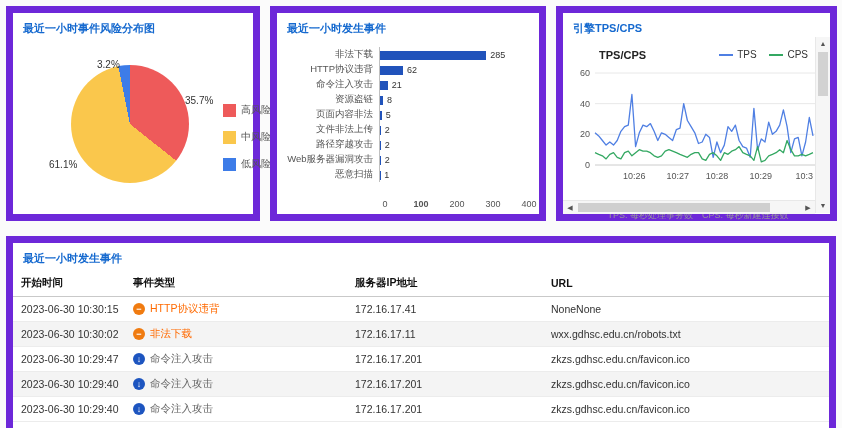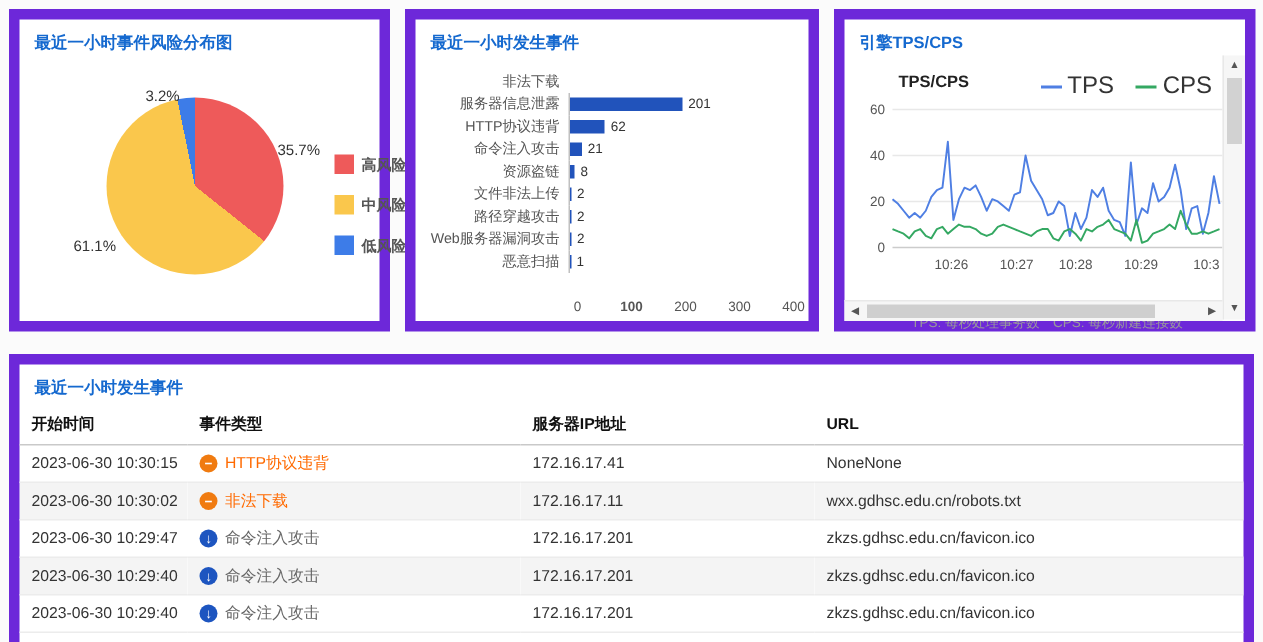--- a/index.html
+++ b/index.html
@@ -30,37 +30,37 @@
   
   #pie-circle {
     position:absolute; left:58px; top:52px;
     width:118px; height:118px; border-radius:50%;
   }
   .pie-label { position:absolute; font-size:10px; color:#333; }
   #pie-label-0 { left:172px; top:82px; }
   #pie-label-1 { left:36px;  top:146px; }
   #pie-label-2 { left:84px;  top:46px; }
   .pie-legend { position:absolute; left:210px; top:90px; }
-  .pie-legend .legend-item { display:flex; margin-bottom:13px;font-weight:bold; }
+  .pie-legend .legend-item { display:flex; align-items:center; margin-bottom:13px; }
   .pie-legend .sw { width:13px; height:13px; margin-right:5px; flex:0 0 auto; }
   .pie-legend .lbl { font-size:10px; color:#555; white-space:nowrap; }
 
   
   #bar-rows { position:absolute; left:8px; right:10px; top:34px; }
   .bar-row { display:flex; align-items:center; height:15px; }
   .bar-label { width:94px; text-align:right; padding-right:6px; font-size:9.5px; color:#555; white-space:nowrap; overflow:hidden; }
   .bar-track { flex:1; border-left:1px solid #c0c0c0; height:15px; line-height:15px; white-space:nowrap; }
   .bar-fill { display:inline-block; height:9px; vertical-align:middle; }
   .bar-val { display:inline-block; font-size:9px; color:#333; margin-left:4px; vertical-align:middle; }
   #bar-axis { position:absolute; left:108px; right:10px; top:186px; height:14px; }
   #bar-axis span { position:absolute; transform:translateX(-50%); font-size:9px; color:#555; }
 
   
   #tps-chart-title { position:absolute; left:36px; top:36px; font-size:11px; font-weight:bold; color:#222; }
-  #tps-legend { position:absolute; right:22px; top:36px; font-size:16px; color:#333; white-space:nowrap; }
+  #tps-legend { position:absolute; right:22px; top:36px; font-size:10px; color:#333; white-space:nowrap; }
   #tps-legend .legend-item { display:inline-block; margin-left:10px; }
   #tps-legend .dash { display:inline-block; width:14px; height:2px; vertical-align:middle; margin-right:4px; }
   #tps-svg { position:absolute; left:6px; top:52px; }
   #tps-footnote { position:absolute; left:12px; top:196px; width:246px; font-size:9px; color:#999; white-space:nowrap; overflow:hidden;text-align:center; }
 
   
   .vscroll { position:absolute; right:0; top:24px; width:15px; height:176px; background:#f6f6f6; border-left:1px solid #e8e8e8; }
   .vscroll .btn { position:absolute; left:0; width:14px; height:14px; font-size:7px; color:#555; text-align:center; line-height:14px; cursor:pointer; }
   .vscroll .btn.up { top:0; }
   .vscroll .btn.down { bottom:0; }
@@ -112,36 +112,37 @@
       <span class="lbl">低风险</span>
     </div>
   </div>
 </div>
 
 <div class="panel" id="panel-bar">
   <div class="panel-title">最近一小时发生事件</div>
   <div id="bar-rows">
       <div class="bar-row">
         <span class="bar-label">非法下载</span>
-      </div>
-      <div class="bar-row">
-        <span class="bar-label">服务器信息泄露</span>
-        <span class="bar-track"><span class="bar-fill" style="background: rgb(33, 83, 187); width: 50.25%;"></span><span class="bar-val">201</span></span>
+        <span class="bar-track"><span class="bar-fill" style="background: rgb(33, 83, 187); width: 71.25%;"></span><span class="bar-val">285</span></span>
       </div>
       <div class="bar-row">
         <span class="bar-label">HTTP协议违背</span>
         <span class="bar-track"><span class="bar-fill" style="background: rgb(33, 83, 187); width: 15.5%;"></span><span class="bar-val">62</span></span>
       </div>
       <div class="bar-row">
         <span class="bar-label">命令注入攻击</span>
         <span class="bar-track"><span class="bar-fill" style="background: rgb(33, 83, 187); width: 5.25%;"></span><span class="bar-val">21</span></span>
       </div>
       <div class="bar-row">
         <span class="bar-label">资源盗链</span>
         <span class="bar-track"><span class="bar-fill" style="background: rgb(33, 83, 187); width: 2%;"></span><span class="bar-val">8</span></span>
+      </div>
+      <div class="bar-row">
+        <span class="bar-label">页面内容非法</span>
+        <span class="bar-track"><span class="bar-fill" style="background: rgb(33, 83, 187); width: 1.25%;"></span><span class="bar-val">5</span></span>
       </div>
       <div class="bar-row">
         <span class="bar-label">文件非法上传</span>
         <span class="bar-track"><span class="bar-fill" style="background: rgb(33, 83, 187); width: 0.5%;"></span><span class="bar-val">2</span></span>
       </div>
       <div class="bar-row">
         <span class="bar-label">路径穿越攻击</span>
         <span class="bar-track"><span class="bar-fill" style="background: rgb(33, 83, 187); width: 0.5%;"></span><span class="bar-val">2</span></span>
       </div>
       <div class="bar-row">

